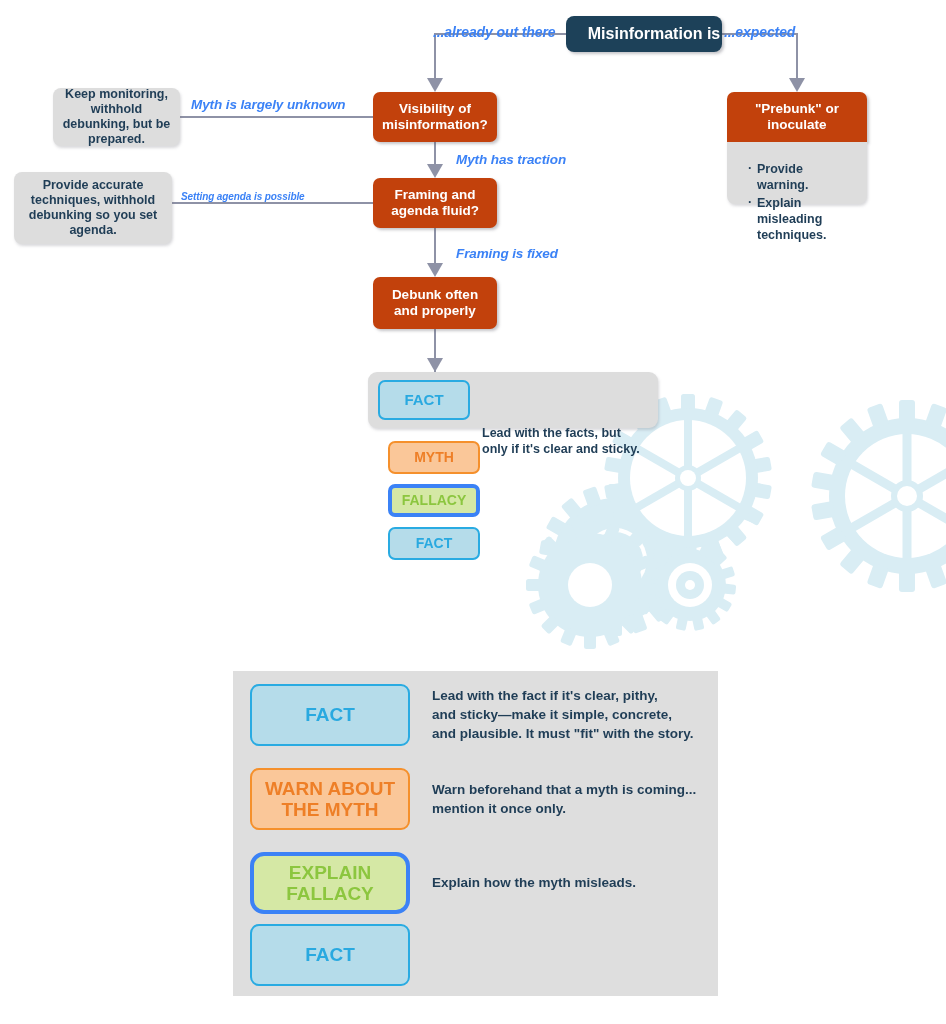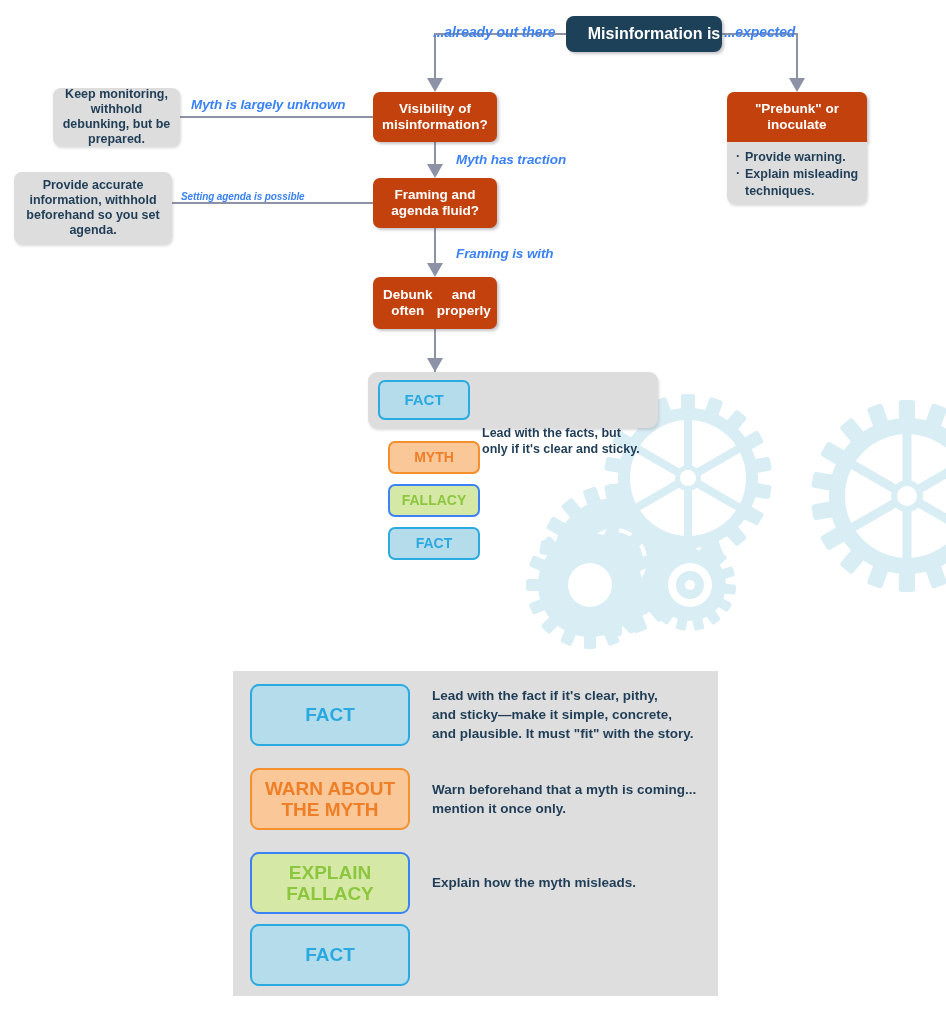--- a/index.html
+++ b/index.html
@@ -96,21 +96,21 @@
     border-radius: 0 0 8px 8px;
     color: #1f3d56;
     font-weight: bold;
     font-size: 12.5px;
     line-height: 1.3;
     box-shadow: 1px 2px 3px rgba(120,120,130,0.28);
     box-sizing: border-box;
     padding: 7px 8px 8px 9px;
   }
   .prebunk-body ul {
-    margin: 0;
+    margin: 12px;
     padding: 0;
     list-style: none;
   }
   .prebunk-body li {
     position: relative;
     padding-left: 9px;
     margin: 0 0 1px 0;
   }
   .prebunk-body li:before {
     content: "\00B7";
@@ -138,21 +138,21 @@
     border: 2px solid #29abe2;
     color: #29a9e0;
   }
   .chip-myth {
     background: #fac799;
     border: 2px solid #f5902c;
     color: #ee7f27;
   }
   .chip-fallacy {
     background: #d5e8a5;
-    border: 2px solid #3b82f6;
+    border: 4px solid #3b82f6;
     color: #8cc63f;
   }
 
   
   .fact-strip {
     position: absolute;
     background: #dddddd;
     border-radius: 9px;
     box-shadow: 1px 2px 3px rgba(120,120,130,0.28);
     box-sizing: border-box;
@@ -694,50 +694,50 @@
     <div class="node navy-box" style="left:373px; top:92px; width:124px; height:50px; font-size:13.5px; flex-direction:column;">
       <span>Visibility of</span>
       <span>misinformation?</span>
     </div>
 
     <div class="node navy-box" style="left:373px; top:178px; width:124px; height:50px; font-size:13.5px; flex-direction:column;">
       <span>Framing and</span>
       <span>agenda fluid?</span>
     </div>
 
-    <div class="node navy-box" style="left:373px; top:277px; width:124px; height:52px; font-size:13.5px; flex-direction:row;">
+    <div class="node navy-box" style="left:373px; top:277px; width:124px; height:52px; font-size:13.5px; flex-direction:column;">
       <span>Debunk often</span>
       <span>and properly</span>
     </div>
 
     <div class="node grey-box" style="left:14px; top:88px; width:127px; height:58px; font-size:12.5px;margin-left:39px;">
       <span>Keep monitoring, withhold debunking, but be prepared.</span>
     </div>
 
     <div class="node grey-box" style="left:14px; top:172px; width:158px; height:72px; font-size:12.5px;">
-      <span>Provide accurate information, withhold beforehand so you set agenda.</span>
+      <span>Provide accurate techniques, withhold debunking so you set agenda.</span>
     </div>
 
     <div class="prebunk-wrap" style="left:727px; top:92px; width:140px; height:125px;">
       <div class="node navy-box" style="left:0; top:0; width:140px; height:50px; font-size:13.5px; flex-direction:column; border-radius:7px 7px 0 0;">
         <span>"Prebunk" or</span>
         <span>inoculate</span>
       </div>
       <div class="prebunk-body" style="left:0; top:50px; width:140px; height:62px;">
         <ul>
           <li>Provide warning.</li>
           <li>Explain misleading techniques.</li>
         </ul>
       </div>
     </div>
 
     <div class="edge-label" style="left:191px; top:97px; font-size:13.5px;">Myth is largely unknown</div>
     <div class="edge-label" style="left:456px; top:152px; font-size:13.5px;">Myth has traction</div>
     <div class="edge-label" style="left:181px; top:191px; font-size:10px;">Setting agenda is possible</div>
-    <div class="edge-label" style="left:456px; top:246px; font-size:13.5px;">Framing is with</div>
+    <div class="edge-label" style="left:456px; top:246px; font-size:13.5px;">Framing is fixed</div>
 
     <div class="fact-strip" style="left:368px; top:372px; width:290px; height:56px;">
       <div class="chip chip-fact" style="left:10px; top:8px; width:92px; height:40px; font-size:15px;">FACT</div>
       <div class="fact-strip-text" style="left: 114px; top: 12px; width: 172px; white-space: pre-line;">Lead with the facts, but
 only if it's clear and sticky.</div>
     </div>
 
     <div class="chip chip-myth" style="left:388px; top:441px; width:92px; height:33px; font-size:14px;">MYTH</div>
     <div class="chip chip-fallacy" style="left:388px; top:484px; width:92px; height:33px; font-size:14px;">FALLACY</div>
     <div class="chip chip-fact" style="left:388px; top:527px; width:92px; height:33px; font-size:14px;">FACT</div>
@@ -752,21 +752,21 @@
       </div>
 
       <div class="legend-row" style="left:17px; top:97px; width:450px;">
         <div class="legend-chip chip-myth" style="white-space: pre-line;">WARN ABOUT
 THE MYTH</div>
         <div class="legend-desc" style="margin-top: 12px; white-space: pre-line;">Warn beforehand that a myth is coming...
 mention it once only.</div>
       </div>
 
       <div class="legend-row" style="left:17px; top:181px; width:450px;">
-        <div class="legend-chip chip-fallacy" style="white-space: pre-line;">EXPLAIN
+        <div class="legend-chip chip-fallacy" style="white-space: pre-line; border-radius: 14px;">EXPLAIN
 FALLACY</div>
         <div class="legend-desc" style="margin-top: 21px; white-space: pre-line;">Explain how the myth misleads.</div>
       </div>
 
       <div class="legend-row" style="left:17px; top:253px; width:450px;">
         <div class="legend-chip chip-fact" style="white-space: pre-line;">FACT</div>
       </div>
 
     </div>
 

